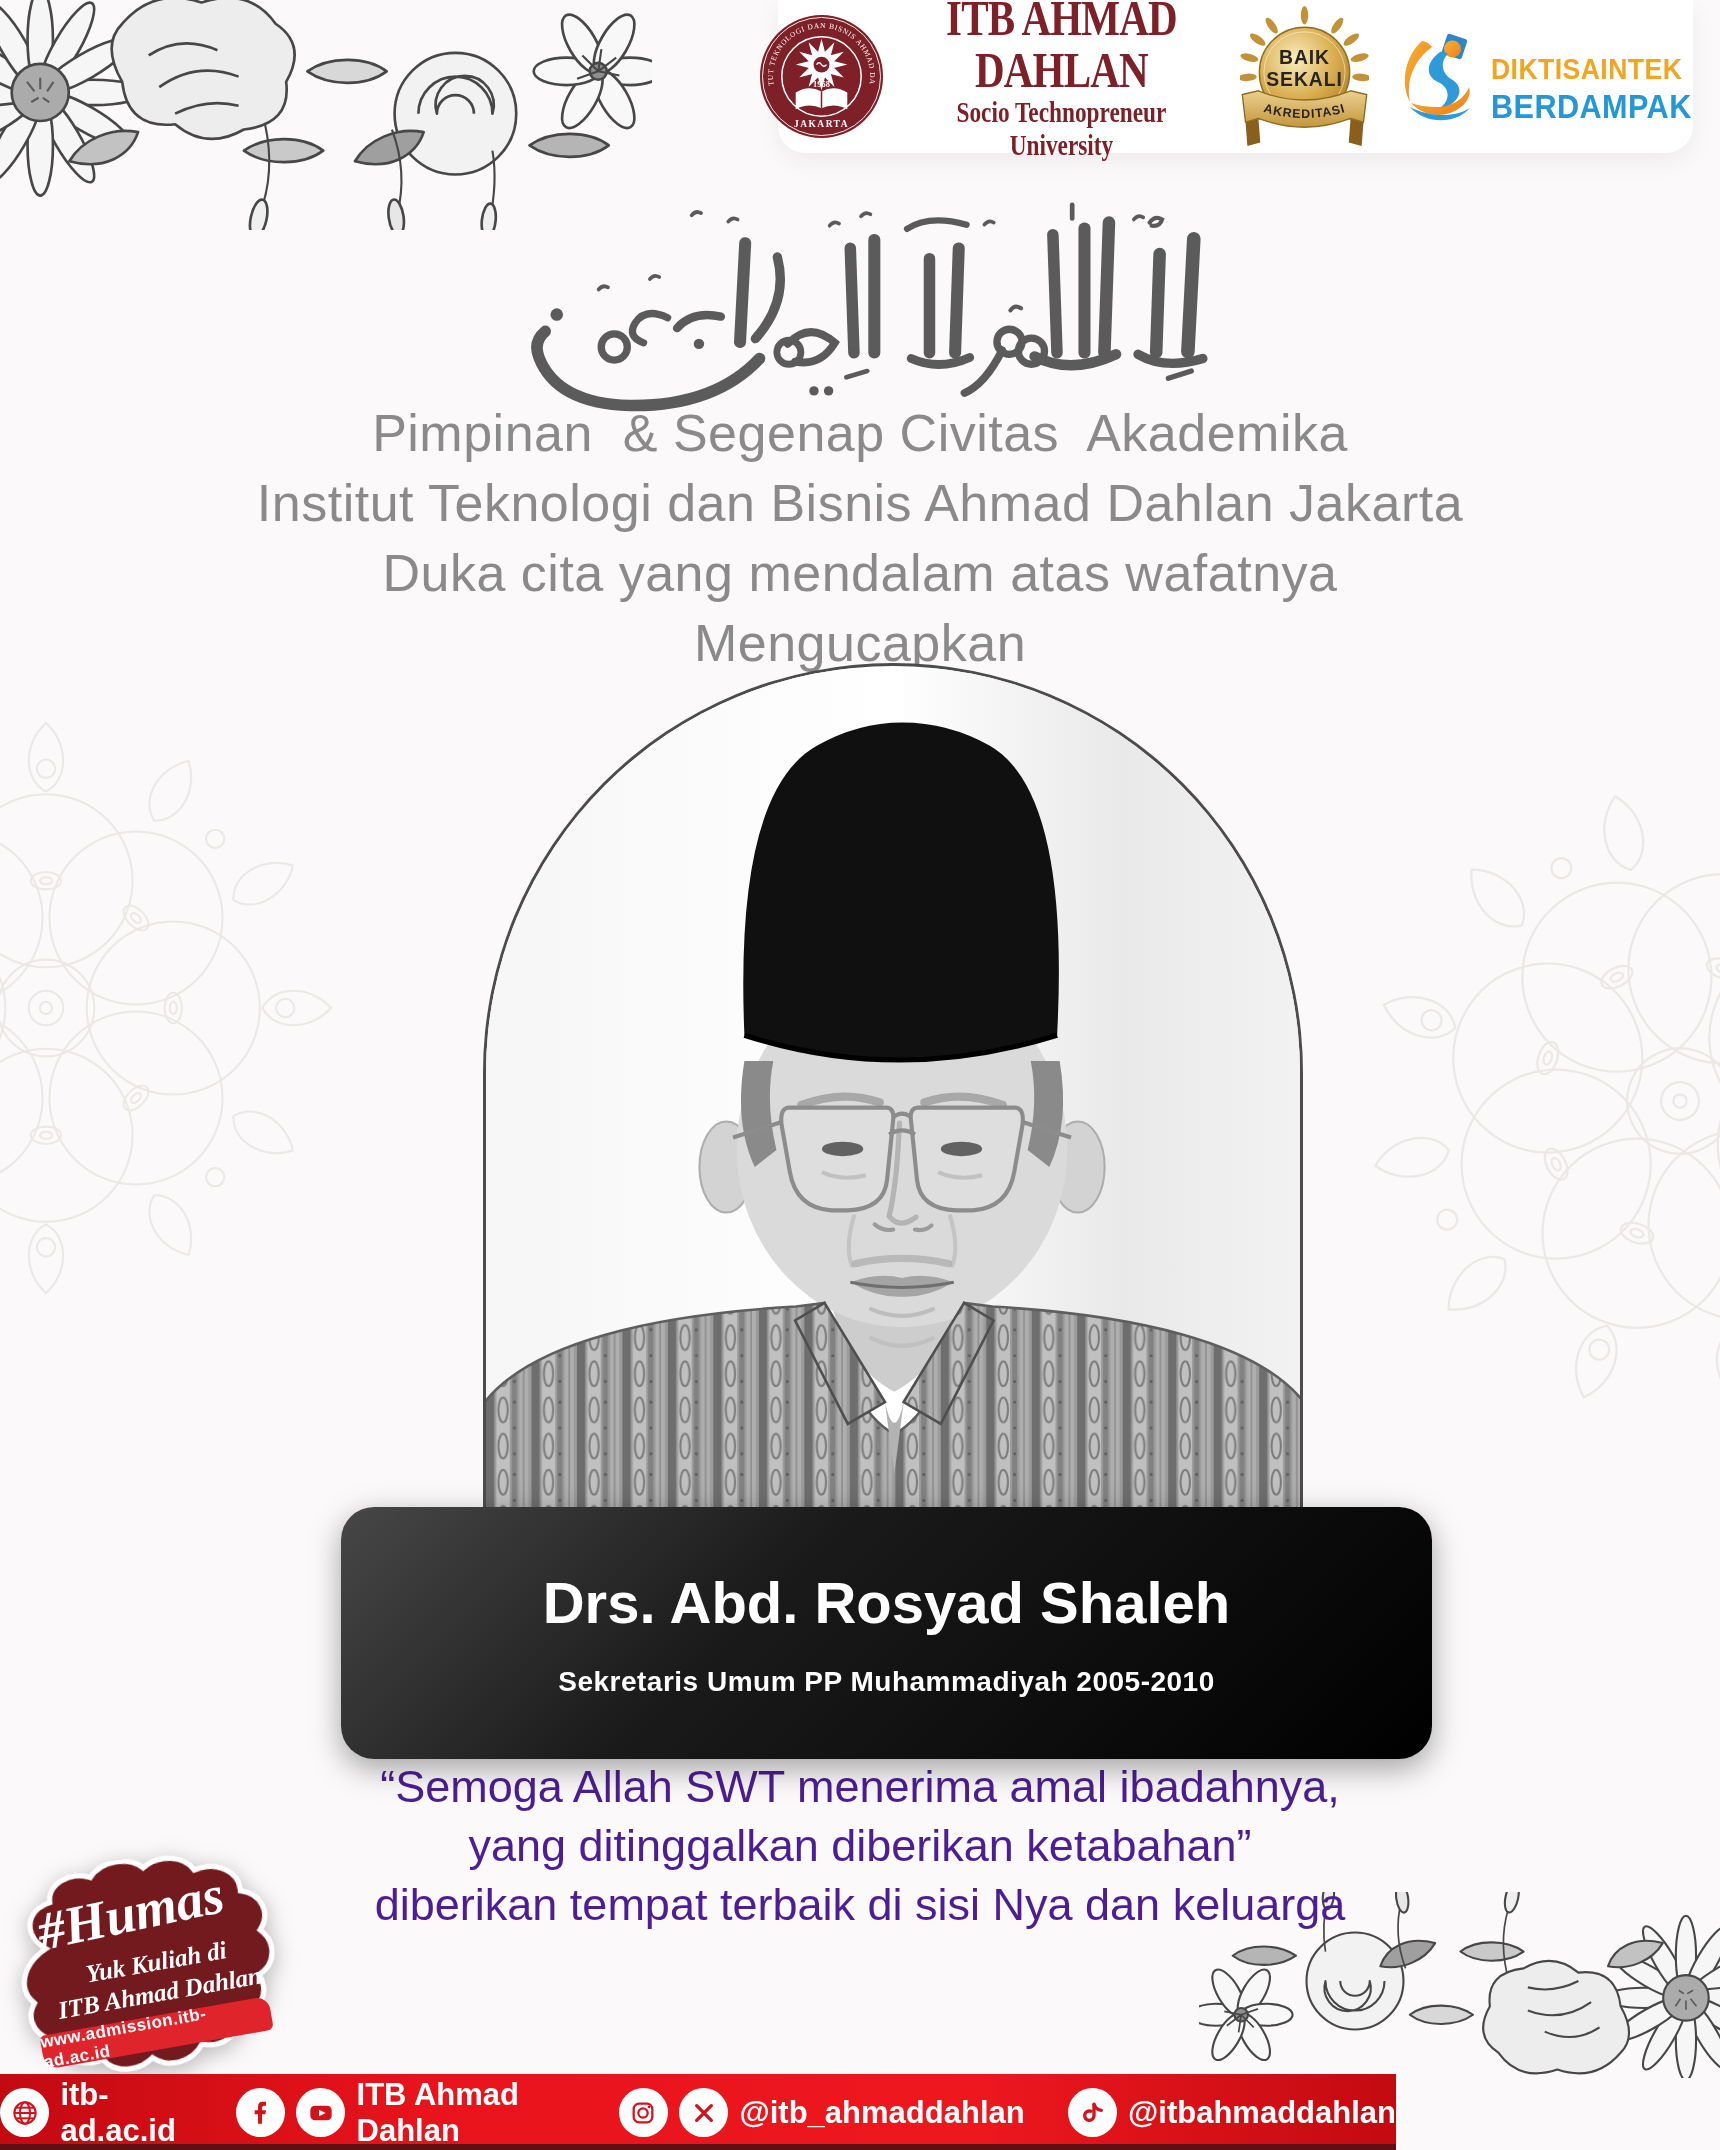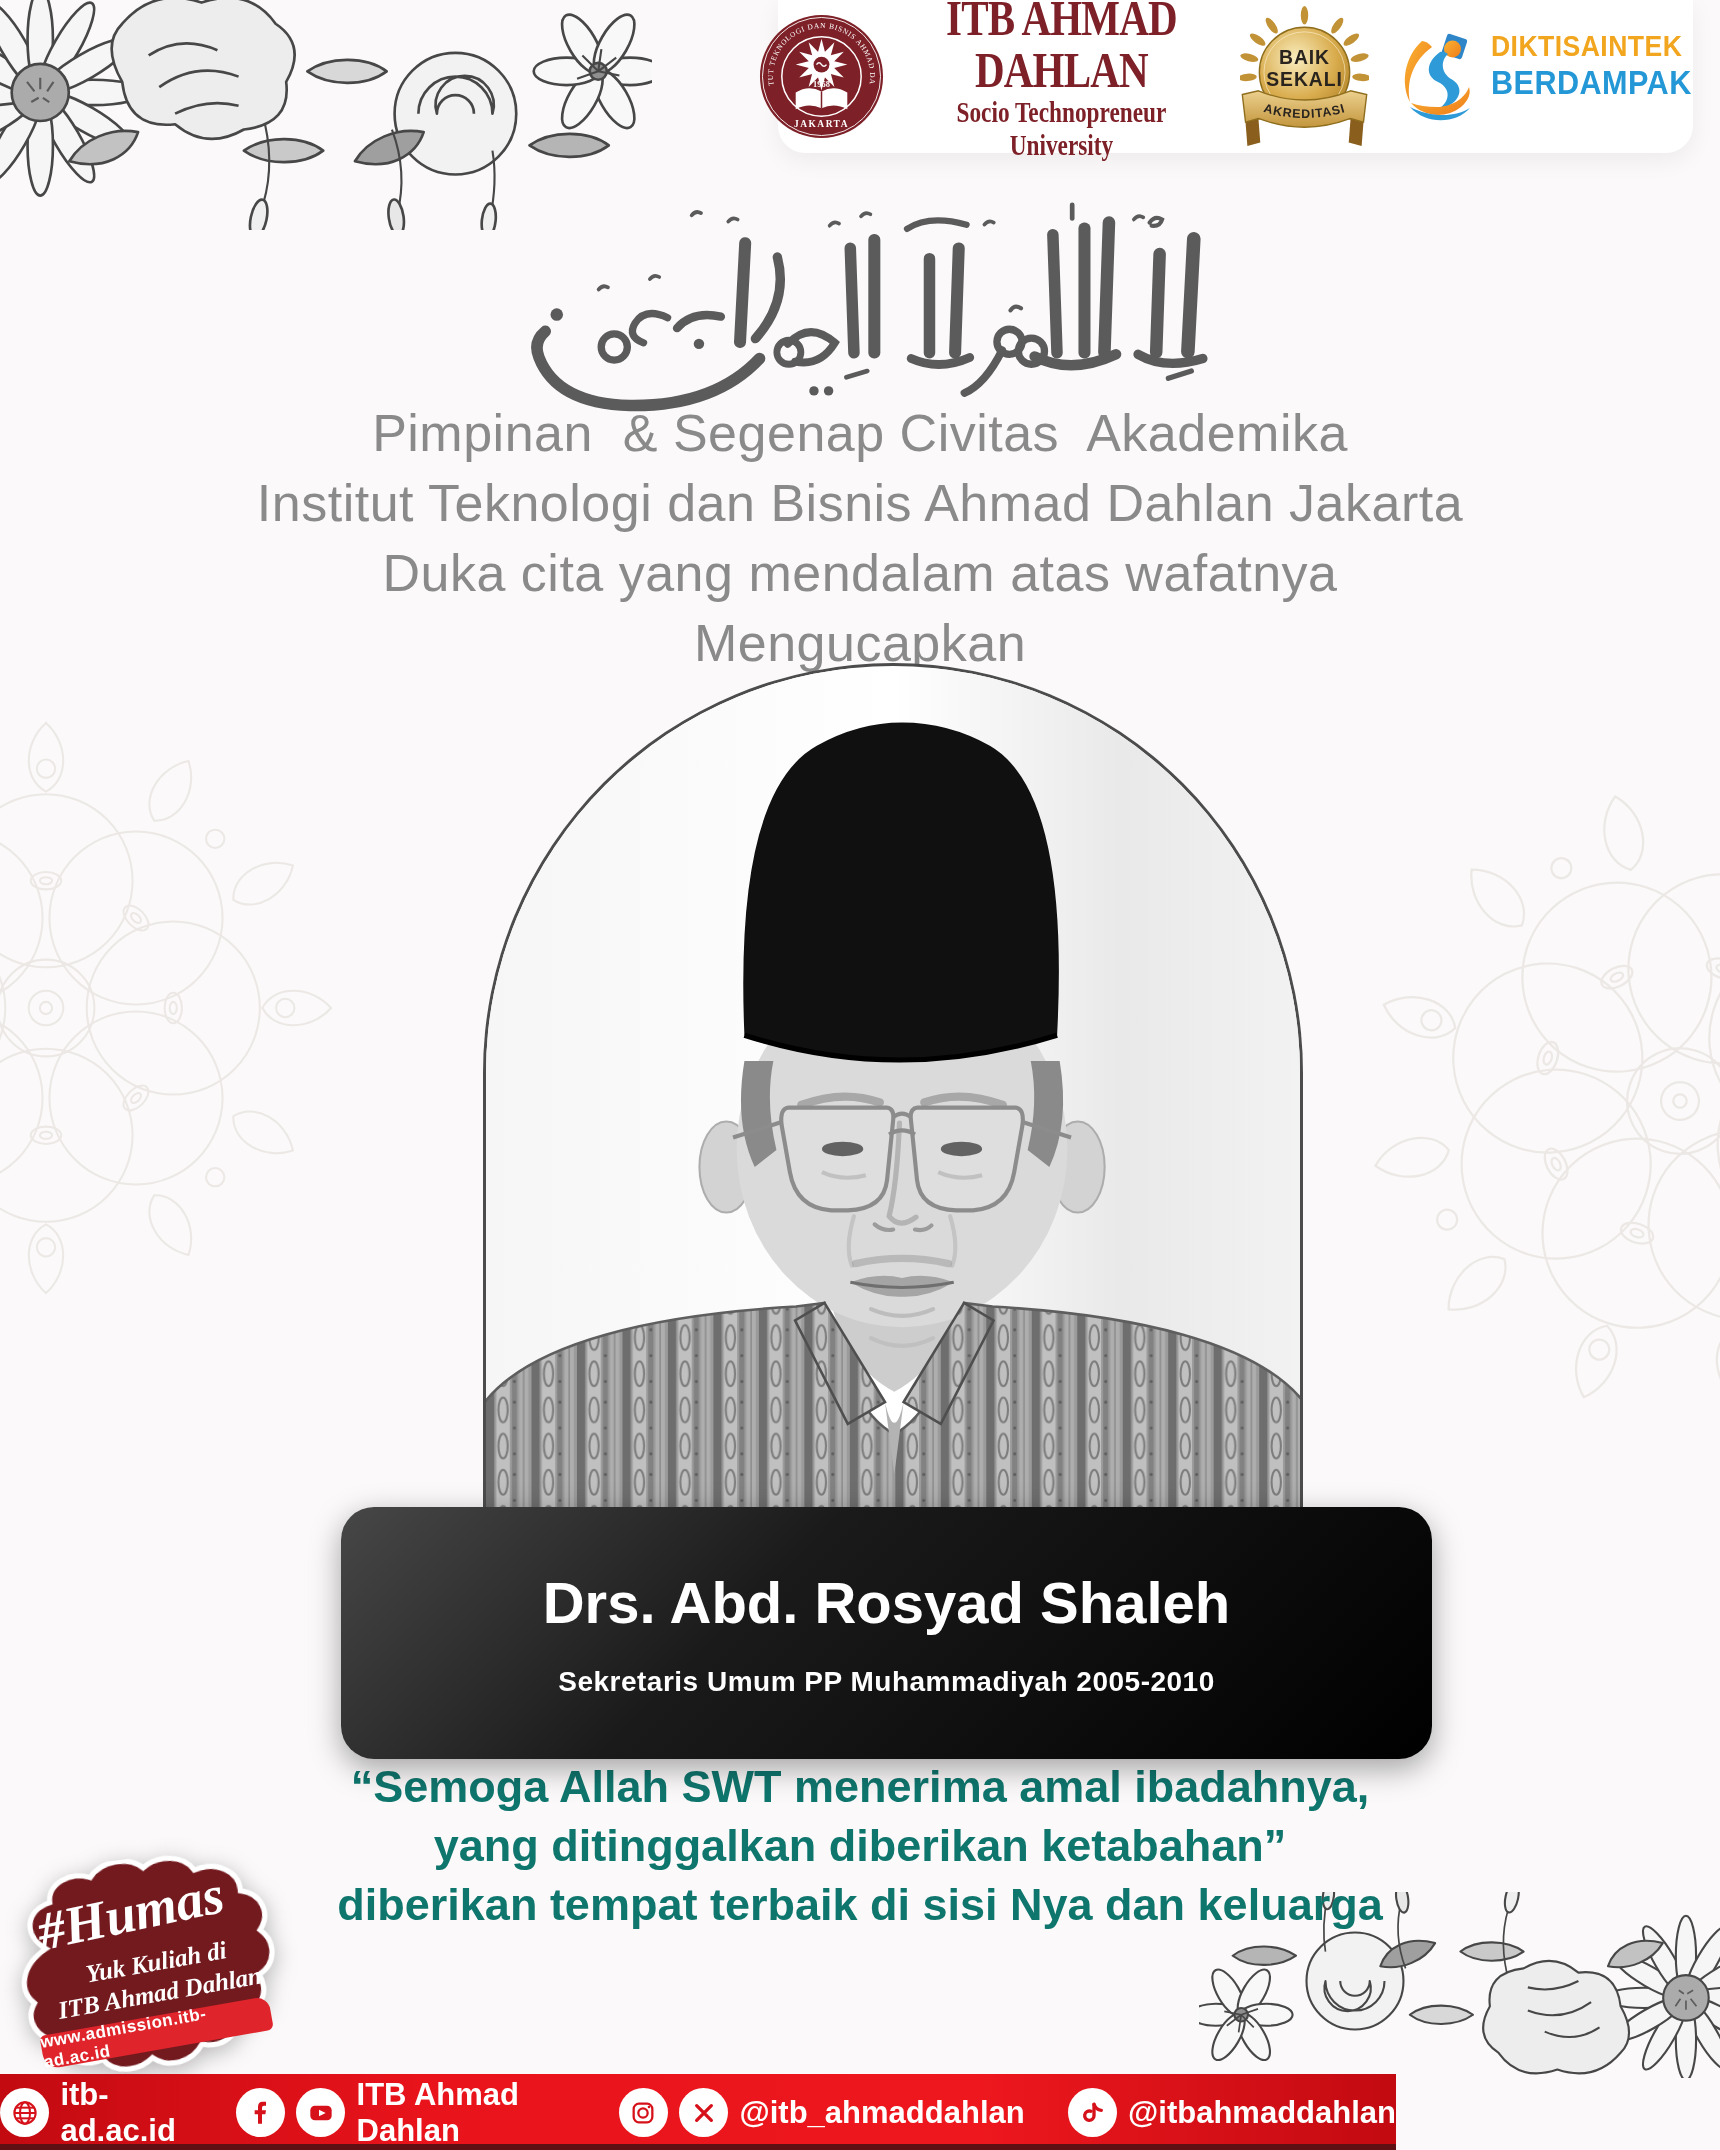--- a/index.html
+++ b/index.html
@@ -17,21 +17,21 @@
   
   .header-card{position:absolute;left:778px;top:0;width:915px;height:153px;background:#ffffff;
                border-radius:0 0 27px 27px;box-shadow:0 7.2px 24px rgba(0,0,0,.06);
                display:flex;align-items:center;justify-content:center;gap:27px;z-index:2;}
   .seal-svg{width:129px;height:129px;flex:0 0 auto;}
   .wordmark{transform:scaleX(.82);transform-origin:left center;text-align:center;
             font-family:"Liberation Serif","DejaVu Serif",serif;color:#7d2027;width:362px;flex:0 0 auto;margin-right:-62px;}
   .wm-line1{font-size:50px;font-weight:700;letter-spacing:-1px;line-height:52px;}
   .wm-line2{font-size:28.4px;font-weight:600;letter-spacing:0;line-height:33px;}
   .badge-svg{width:129px;height:148px;flex:0 0 auto;}
-  .dikti{display:flex;align-items:flex-start;gap:9.3px;flex:0 0 auto;}
+  .dikti{display:flex;align-items:flex-end;gap:9.3px;flex:0 0 auto;}
   .dikti-logo{width:85px;height:92px;}
   .dikti-text{transform:scaleX(.9);transform-origin:left center;line-height:1;}
   .dikti-l1{font-size:29.5px;font-weight:800;color:#f2a51e;letter-spacing:0.5px;}
   .dikti-l2{font-size:34px;font-weight:800;color:#2497d6;letter-spacing:0.5px;margin-top:5.2px;}
 
   
   .calligraphy{position:absolute;left:494px;top:186px;width:734px;height:230px;z-index:1;}
   .calligraphy svg{width:100%;height:100%;}
 
   
@@ -47,22 +47,22 @@
 
   
   .name-banner{position:absolute;left:341px;top:1507px;width:1091px;height:252px;border-radius:33px;
                background:linear-gradient(135deg,#474747 0%,#1a1a1a 38%,#000 100%);
                display:flex;flex-direction:column;align-items:center;justify-content:center;gap:30px;
                box-shadow:0 9.3px 31px rgba(0,0,0,.35);z-index:2;}
   .deceased-name{color:#fff;font-size:58px;font-weight:800;letter-spacing:0;}
   .deceased-title{color:#fff;font-size:28px;font-weight:700;letter-spacing:0.5px;}
 
   
-  .quote{position:absolute;left:0;right:0;top:1757px;text-align:center;color:#0f766e;
-         font-size:45px;font-weight:700;z-index:1;}
+  .quote{position:absolute;left:0;right:0;top:1757px;text-align:center;color:#4c1d95;
+         font-size:45px;font-weight:400;z-index:1;}
   .quote div{line-height:59px;}
 
   
   .sticker{position:absolute;left:4.1px;top:1857px;width:295px;height:227px;transform:rotate(-7deg);z-index:3;}
   .sticker-blob{position:absolute;inset:0;filter:drop-shadow(0 5.2px 11.4px rgba(0,0,0,.28));}
   .sticker-text{position:absolute;color:#fff;font-family:"Liberation Serif","DejaVu Serif",serif;
                 font-style:italic;font-weight:700;white-space:nowrap;}
   .st-hash{left:39px;top:23px;font-size:54px;transform:rotate(-5deg);}
   .st-l1{left:82px;top:92px;font-size:25px;transform:rotate(-3deg);}
   .st-l2{left:50px;top:123px;font-size:25px;transform:rotate(-3deg);}

